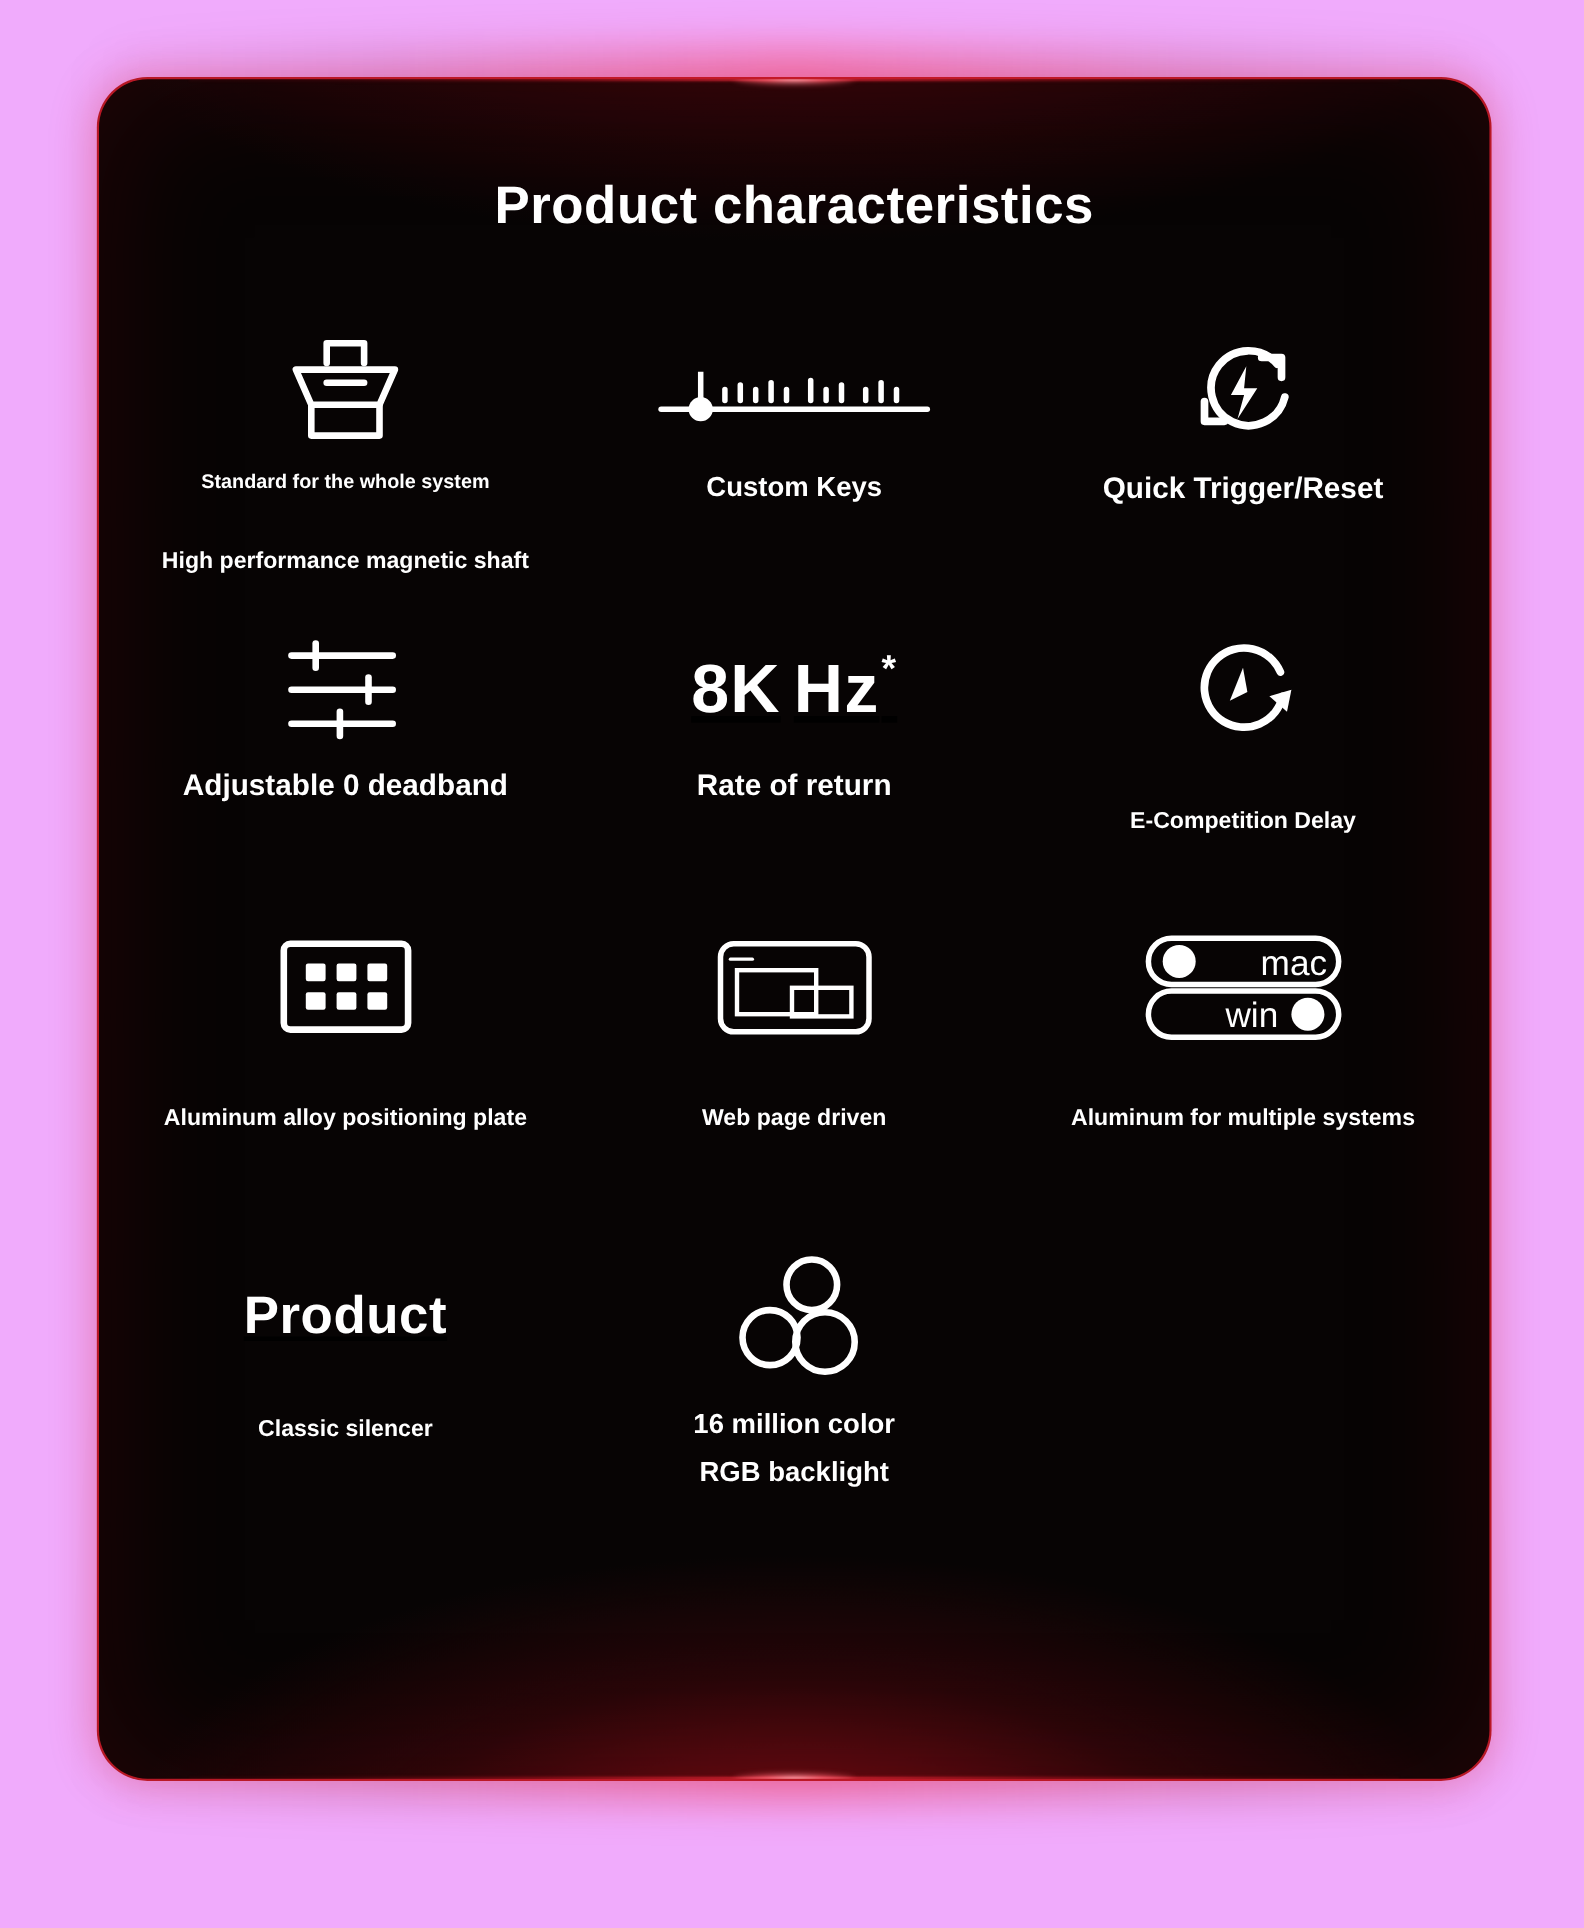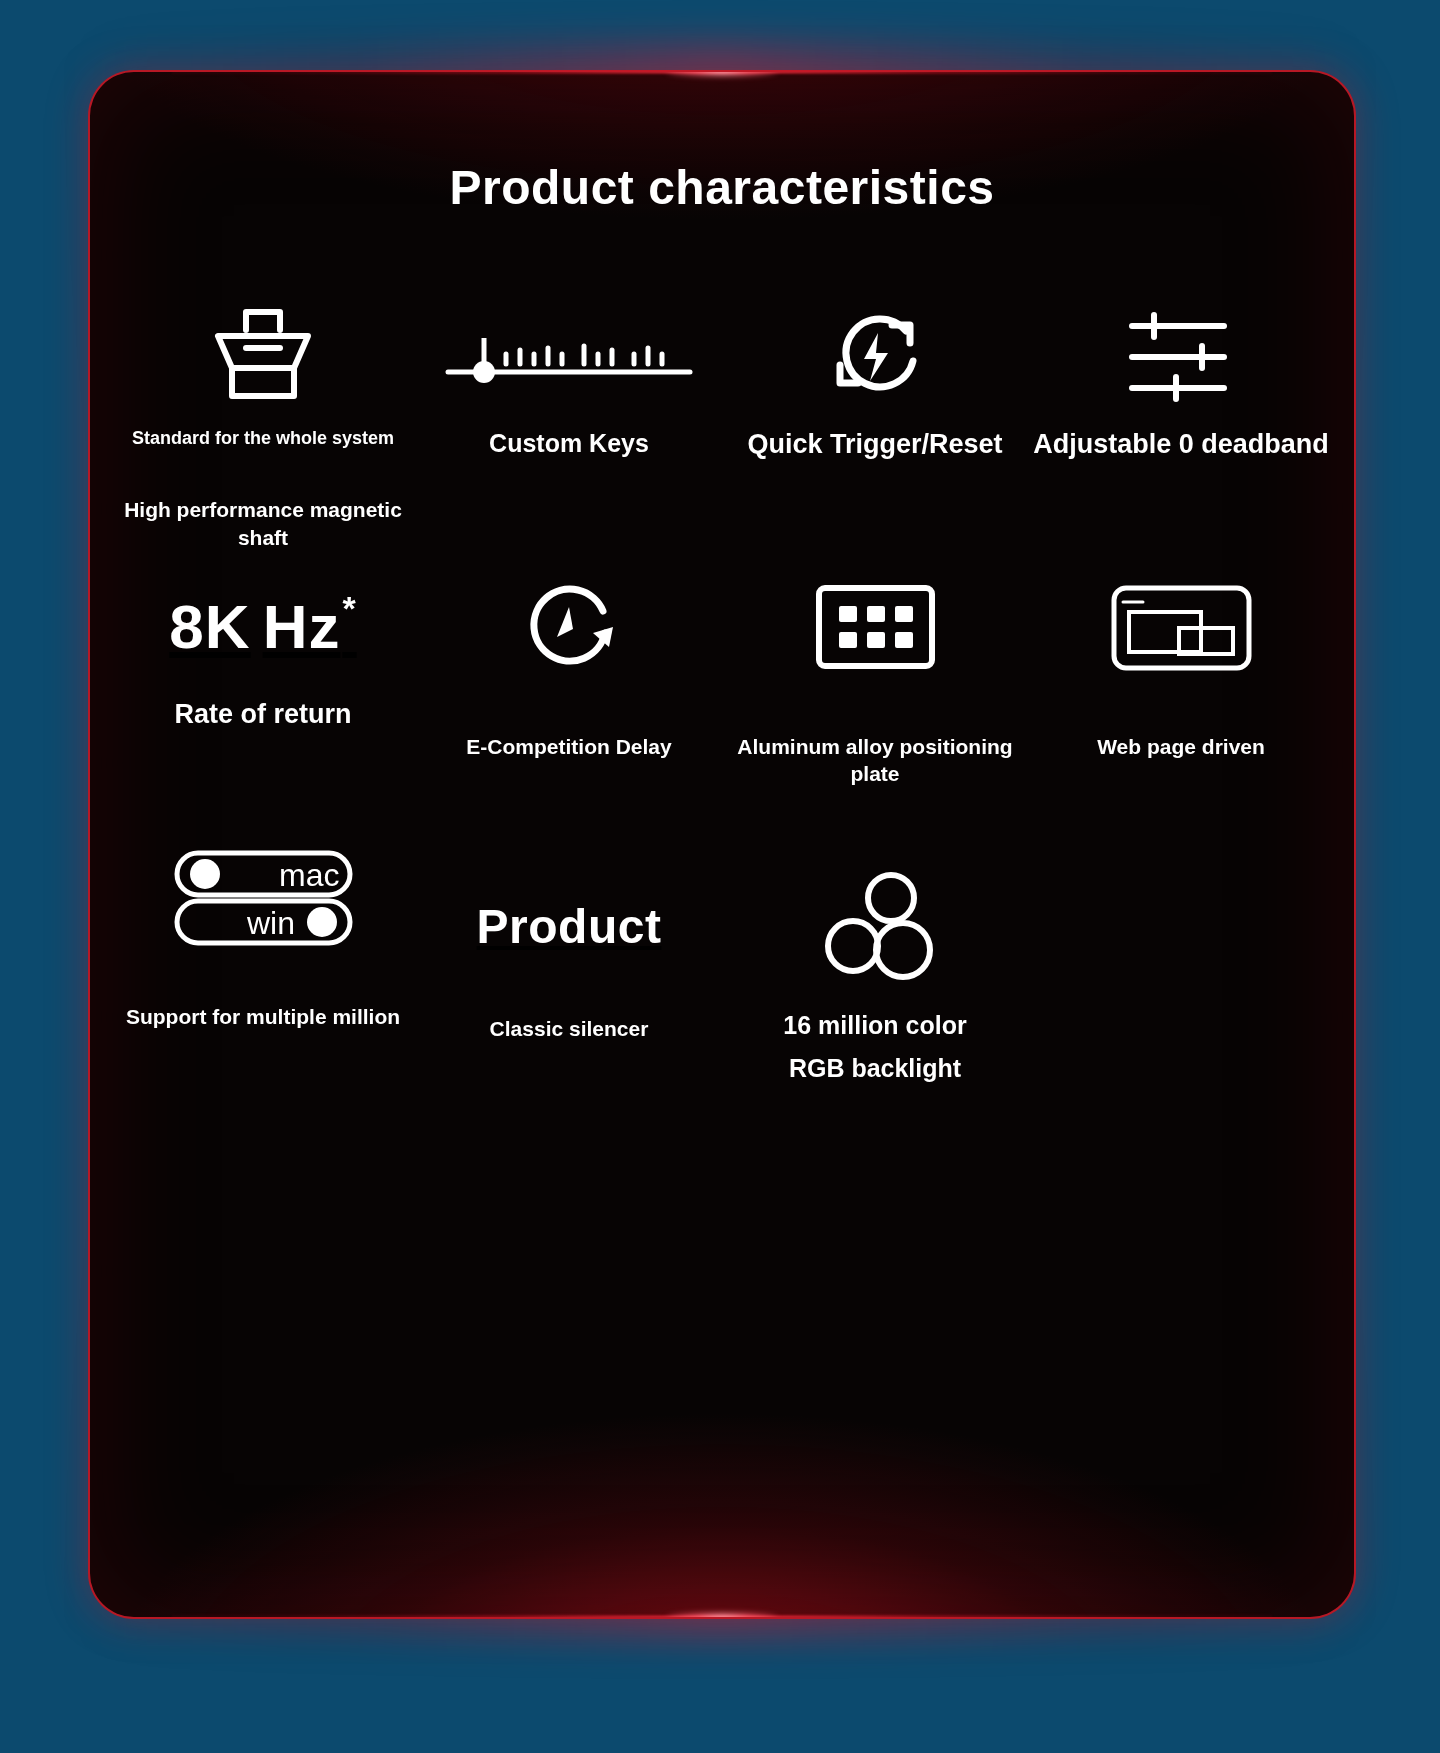--- a/index.html
+++ b/index.html
@@ -11,21 +11,21 @@
     width: 1440px;
     height: 1753px;
     font-family: "Liberation Sans", sans-serif;
     overflow: hidden;
   }
 
   .page {
     position: relative;
     width: 1440px;
     height: 1753px;
-    background: #0c4a6e;
+    background: #f0abfc;
     overflow: hidden;
   }
 
   
   .card-glow {
     position: absolute;
     left: 60px;
     top: 40px;
     width: 1320px;
     height: 1600px;
@@ -90,21 +90,21 @@
     font-weight: bold;
     letter-spacing: 0.5px;
   }
 
   .grid {
     position: absolute;
     top: 215px;
     left: 20px;
     width: 1224px;
     display: grid;
-    grid-template-columns: repeat(4, 1fr);
+    grid-template-columns: repeat(3, 1fr);
     grid-auto-rows: 270px;
   }
 
   .cell {
     display: flex;
     flex-direction: column;
     align-items: center;
     justify-content: flex-start;
     padding-top: 10px;
     text-align: center;
@@ -292,21 +292,21 @@
         <div class="icon-box">
           <svg width="185" height="105" viewBox="0 0 185 105">
             <rect x="6" y="8" width="173" height="42" rx="21" fill="none" stroke="#fff" stroke-width="5"></rect>
             <circle cx="34" cy="29" r="15" fill="#fff"></circle>
             <text x="108" y="41" font-family="Liberation Sans, sans-serif" font-size="32" fill="#fff">mac</text>
             <rect x="6" y="56" width="173" height="42" rx="21" fill="none" stroke="#fff" stroke-width="5"></rect>
             <circle cx="151" cy="77" r="15" fill="#fff"></circle>
             <text x="76" y="89" font-family="Liberation Sans, sans-serif" font-size="32" fill="#fff">win</text>
           </svg>
         </div>
-        <div class="cap m" style="max-width:400px">Support for multiple million</div>
+        <div class="cap m" style="max-width:400px">Aluminum for multiple systems</div>
       </div>
 
       <div class="cell" style="padding-top:40px">
         <div class="icon-box">
           <div class="product-word">Product</div>
         </div>
         <div class="cap m" style="margin-top:28px">Classic silencer</div>
       </div>
 
 

